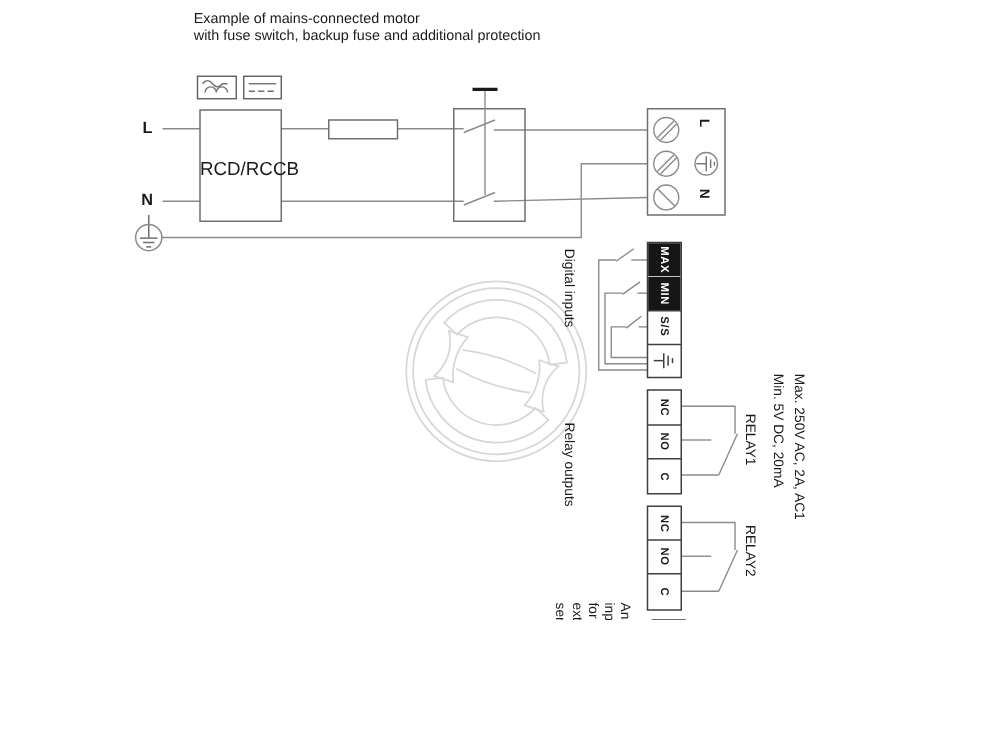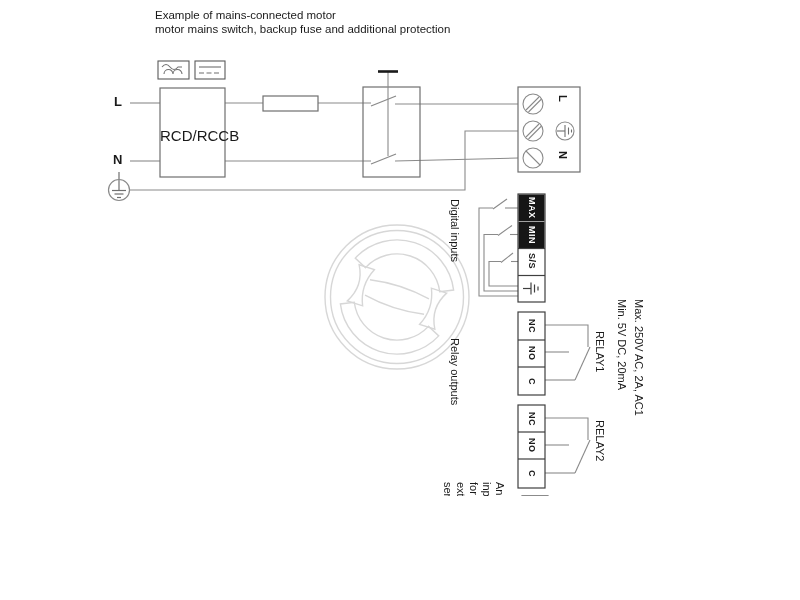--- a/index.html
+++ b/index.html
@@ -173,21 +173,21 @@
         <line x1="527" y1="538" x2="534" y2="538"></line>
         <line x1="534" y1="532.5" x2="534" y2="543.5"></line>
         <line x1="537.2" y1="534.5" x2="537.2" y2="541.5"></line>
         <line x1="540.4" y1="536.5" x2="540.4" y2="539.5"></line>
       </g>
     </g>
   </svg>
 
   <div class="lbl title" style="left:155px;top:8px;">
     <div>Example of mains-connected motor</div>
-    <div>motor mains switch, backup fuse and additional protection</div>
+    <div>with fuse switch, backup fuse and additional protection</div>
   </div>
 
   <div class="lbl bigpin" style="left:114px;top:94px;">L</div>
   <div class="lbl bigpin" style="left:113px;top:152px;">N</div>
 
   <div class="lbl rcdtext" style="left:160px;top:127px;width:65px;text-align:center;">RCD/RCCB</div>
 
   <div class="lbl vtext" style="left:557px;top:95px;font-size:11px;font-weight:bold;">L</div>
   <div class="lbl vtext" style="left:557px;top:151px;font-size:11px;font-weight:bold;">N</div>
 

